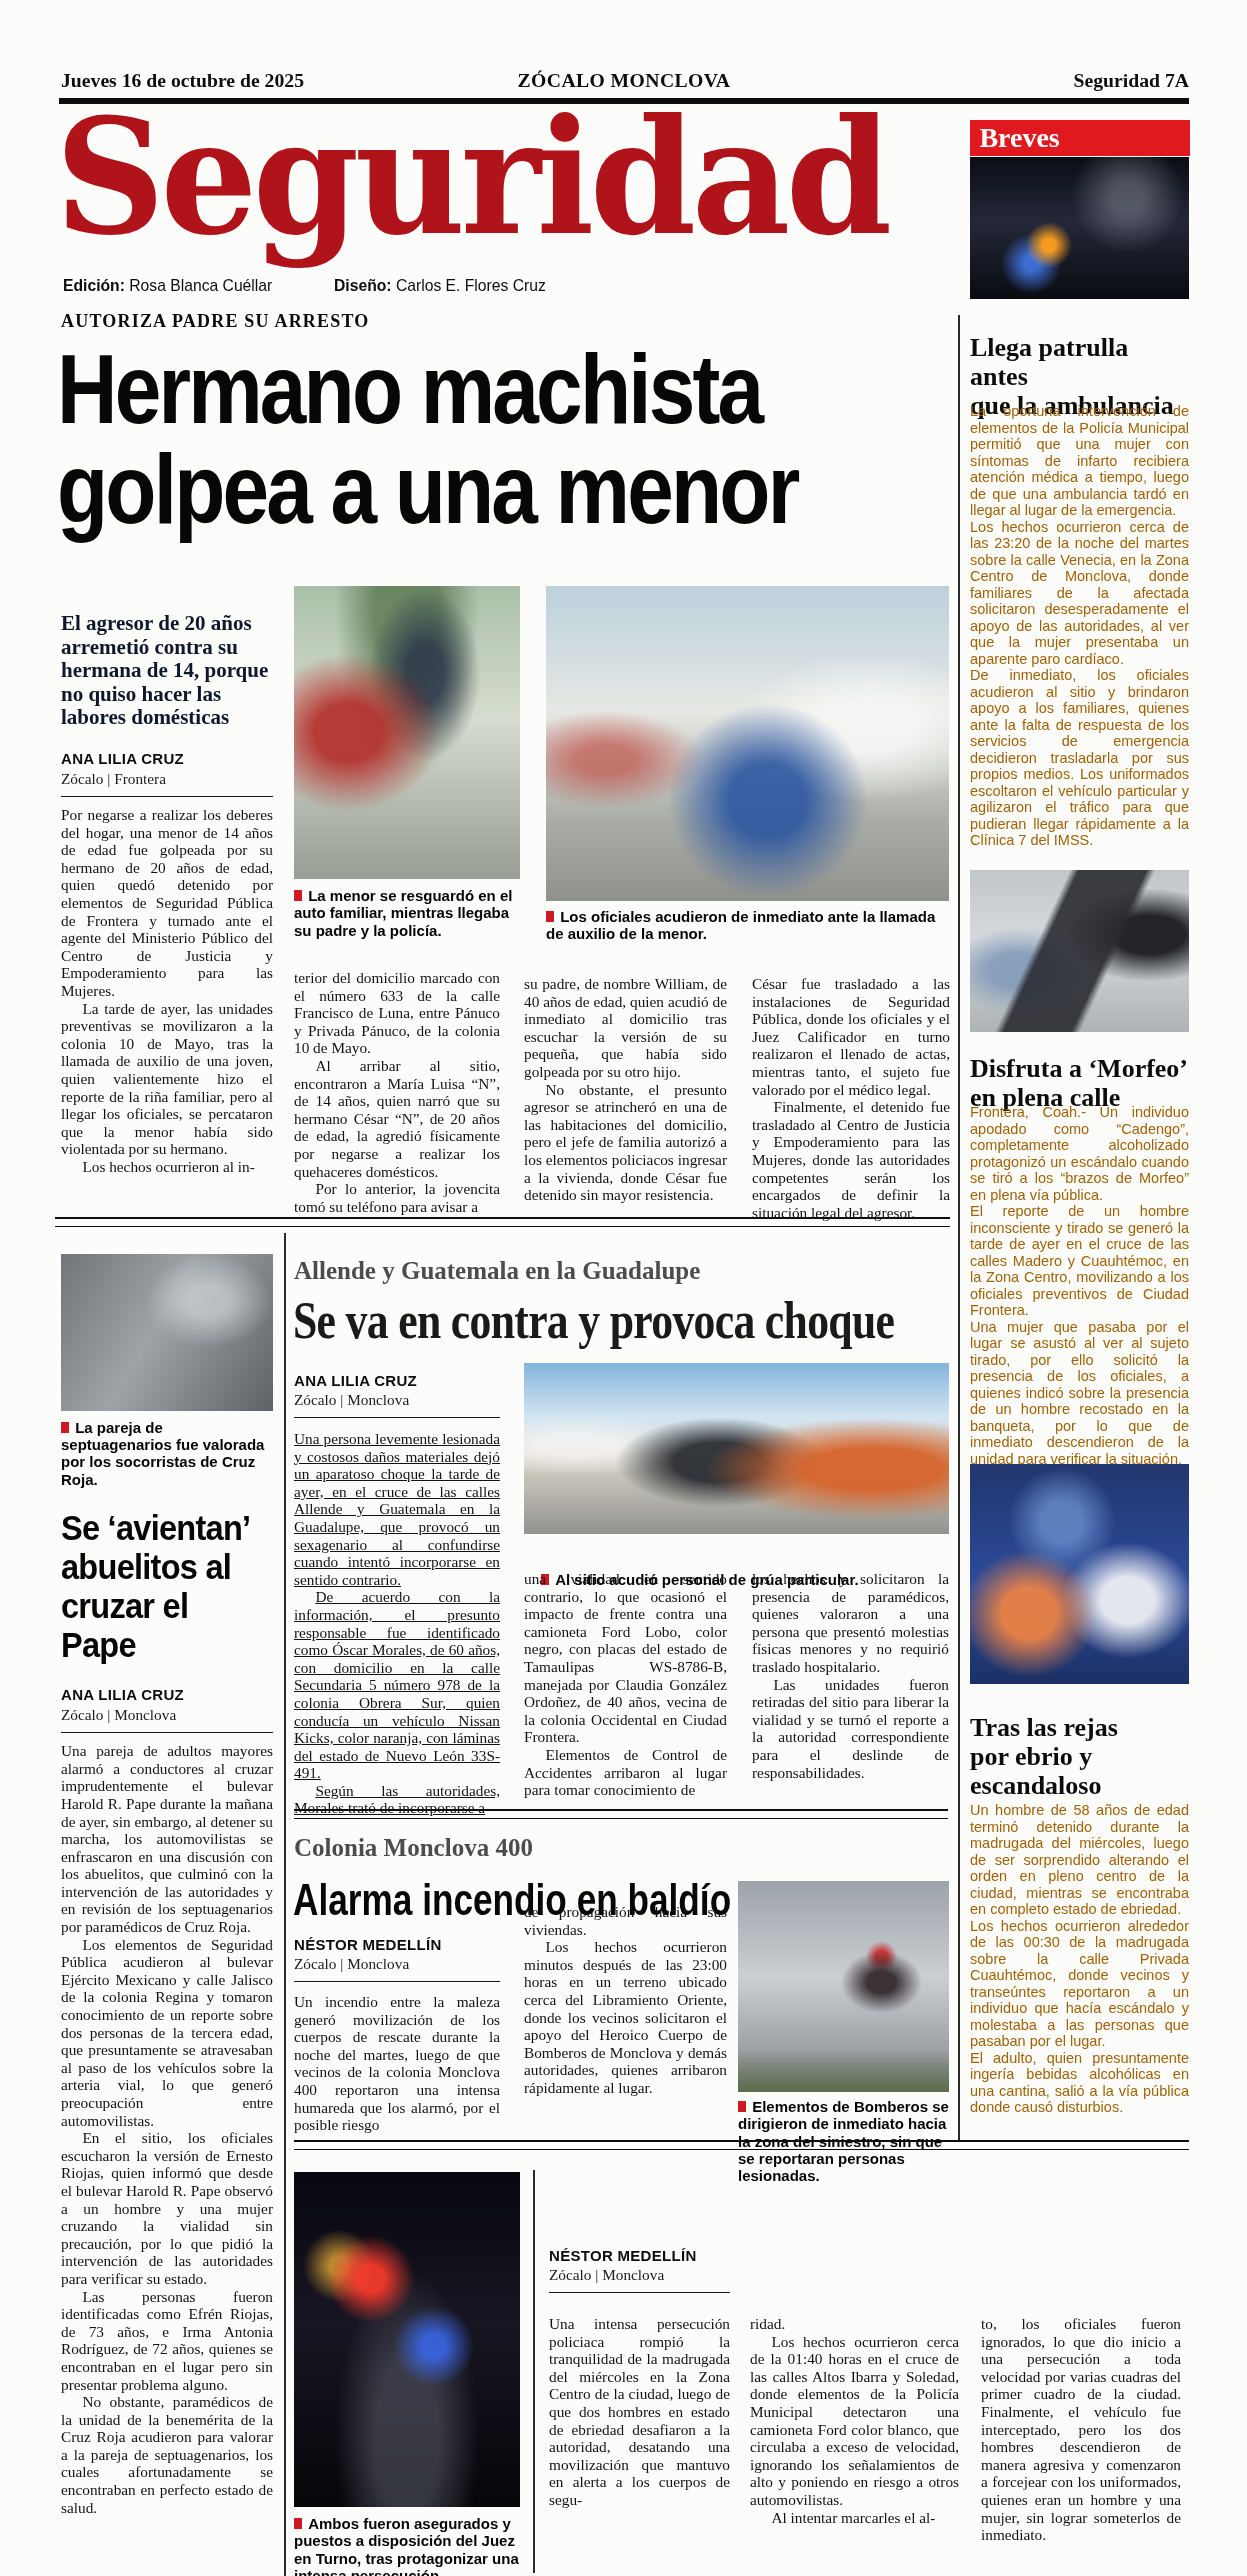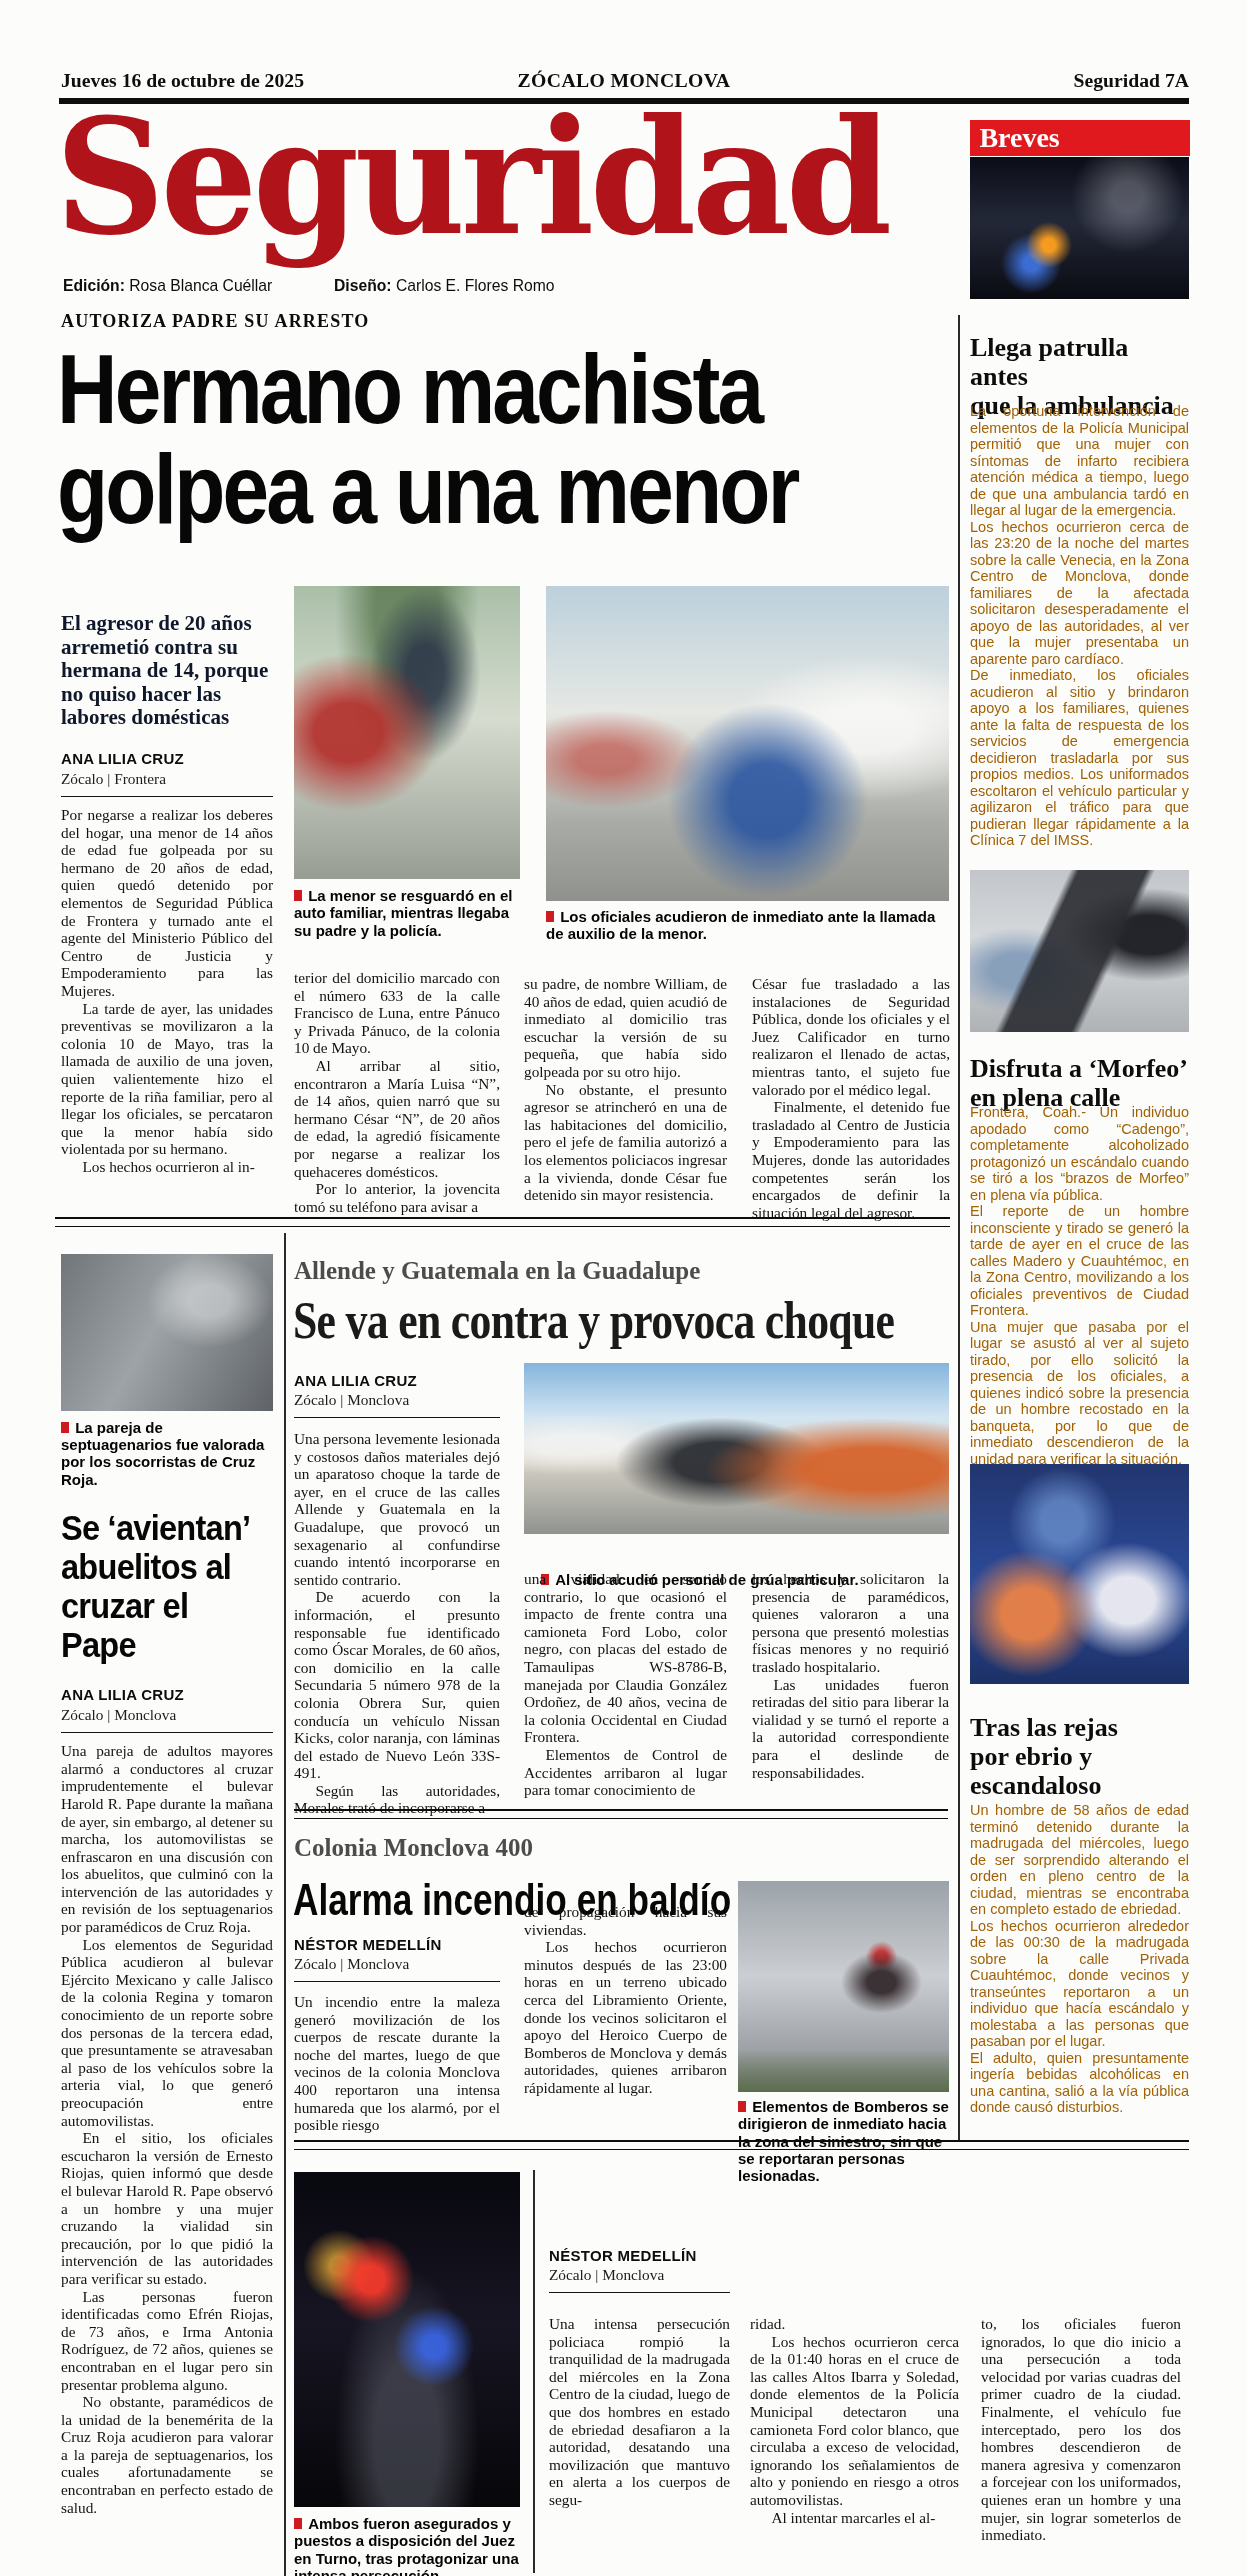--- a/index.html
+++ b/index.html
@@ -109,21 +109,21 @@
 
   <div class="abs" style="left:55px;top:101px;width:912px;height:197px;">
     <div class="masthead">Seguridad</div>
   </div>
   <div class="abs credits" style="left:63px;top:277px;">
     <b>Edición:</b>
     <span>Rosa Blanca Cuéllar</span>
   </div>
   <div class="abs credits" style="left:334px;top:277px;">
     <b>Diseño:</b>
-    <span>Carlos E. Flores Romo</span>
+    <span>Carlos E. Flores Cruz</span>
   </div>
 
   <div class="abs vrule" style="left:958px;top:315px;height:1826px;"></div>
 
   <div class="abs breves-banner" style="left:970px;top:120px;width:201px;">Breves</div>
   <div class="photo" id="ph-breves-1" style="left:970px;top:157px;width:219px;height:142px;"></div>
 
   <div class="abs breves-h" style="left:970px;top:333px;width:219px;">
     <div>Llega patrulla antes</div>
     <div>que la ambulancia</div>
@@ -227,21 +227,21 @@
 
   <div class="abs kicker-gray" style="left:294px;top:1257px;">Allende y Guatemala en la Guadalupe</div>
   <div class="abs" style="left:293px;top:1291px;width:661px;height:63px;">
     <div class="hl-choque">Se va en contra y provoca choque</div>
   </div>
   <div class="abs" style="left:294px;top:1372px;width:206px;">
     <div class="byline-name">ANA LILIA CRUZ</div>
     <div class="byline-credit">Zócalo | Monclova</div>
     <div class="byline-rule"></div>
   </div>
-  <div class="abs body-serif" style="left:294px;top:1430px;width:206px;">
+  <div class="abs body-serif" style="left:294px;top:1430px;width:206px;text-decoration:underline;">
     <p>Una persona levemente lesionada y costosos daños materiales dejó un aparatoso choque la tarde de ayer, en el cruce de las calles Allende y Guatemala en la Guadalupe, que provocó un sexagenario al confundirse cuando intentó incorporarse en sentido contrario.</p>
     <p>De acuerdo con la información, el presunto responsable fue identificado como Óscar Morales, de 60 años, con domicilio en la calle Secundaria 5 número 978 de la colonia Obrera Sur, quien conducía un vehículo Nissan Kicks, color naranja, con láminas del estado de Nuevo León 33S-491.</p>
     <p>Según las autoridades, Morales trató de incorporarse a</p>
   </div>
   <div class="photo" id="ph-choque" style="left:524px;top:1363px;width:425px;height:171px;"></div>
   <div class="abs caption" style="left:524px;top:1571px;width:425px;padding-left:17px;">
     <span class="cap-square"></span><span>Al sitio acudió personal de grúa particular.</span>
   </div>
   <div class="abs body-serif" style="left:524px;top:1570px;width:203px;">
     <p>una vialidad en sentido contrario, lo que ocasionó el impacto de frente contra una camioneta Ford Lobo, color negro, con placas del estado de Tamaulipas WS-8786-B, manejada por Claudia González Ordoñez, de 40 años, vecina de la colonia Occidental en Ciudad Frontera.</p>

